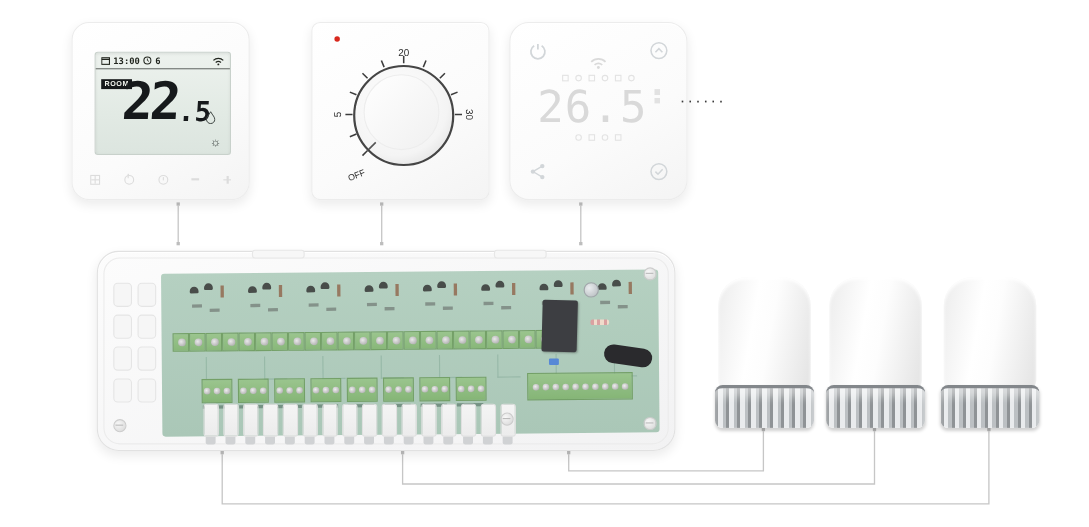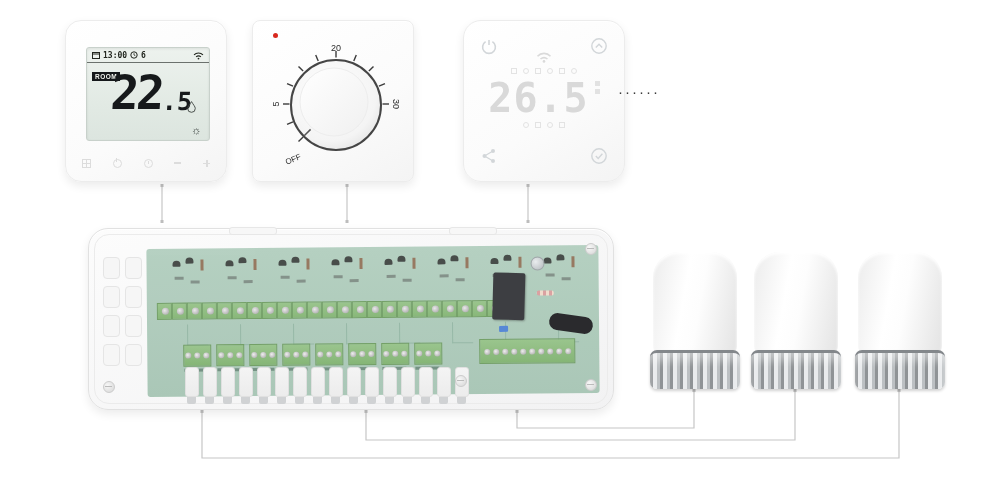--- a/index.html
+++ b/index.html
@@ -39,36 +39,36 @@
   .tg-pow::after{content:"";position:absolute;left:2.5px;top:-2px;width:1.2px;height:4px;background:#fff;
                  box-shadow:0 1px 0 #dcdcdc inset;background:#dcdcdc;}
   .tg-clk{width:7px;height:7px;border:1.2px solid #dcdcdc;border-radius:50%;}
   .tg-clk::after{content:"";position:absolute;left:3px;top:1.5px;width:1px;height:2.5px;background:#dcdcdc;}
   .tg-min{width:7px;height:1.5px;background:#dcdcdc;}
   .tg-plu{width:7px;height:7px;}
   .tg-plu::before{content:"";position:absolute;left:0;top:3px;width:7px;height:1.5px;background:#dcdcdc;}
   .tg-plu::after{content:"";position:absolute;left:3px;top:0;width:1.5px;height:7px;background:#dcdcdc;}
 
   
-  .t-dial{left:252px;top:20px;width:160px;height:160px;border-radius:8px;}
+  .t-dial{left:283px;top:20px;width:160px;height:160px;border-radius:8px;}
   .led{position:absolute;left:20px;top:12px;width:5px;height:5px;border-radius:50%;}
   .dial-svg{position:absolute;left:0;top:0;}
 
   
   .t-touch{left:463px;top:20px;width:160px;height:160px;border-radius:18px;}
   .corner{position:absolute;width:18px;height:18px;}
   .c-tl{left:16px;top:16px;} .c-tr{right:16px;top:16px;}
   .c-bl{left:16px;bottom:16px;} .c-br{right:16px;bottom:16px;}
   .t3-center{position:absolute;left:0;right:0;top:30px;display:flex;flex-direction:column;
              align-items:center;gap:5px;}
   .mini-row{display:flex;gap:6px;align-items:center;}
   .mi{width:4px;height:4px;border:1px solid #e3e3e3;}
   .mi.rd{border-radius:50%;}
   .t3-digits{display:flex;align-items:flex-start;font-family:"DejaVu Sans Mono",monospace;
-             font-weight:bold;font-size:40px;line-height:.95;color:#d9d9d9;letter-spacing:1px;}
+             font-weight:normal;font-size:40px;line-height:.95;color:#d9d9d9;letter-spacing:1px;}
   .sup{width:5px;height:13px;margin-left:6px;margin-top:2px;
        background:linear-gradient(#e2e2e2 0 5px,transparent 5px 8px,#e2e2e2 8px 13px);}
 
   
   .annotation{position:absolute;left:618px;top:84px;display:flex;align-items:center;}
   .ann-dots{font-size:15px;letter-spacing:2px;color:#3a3a3a;line-height:1;margin-right:9px;}
   .ann-label{font-family:"Liberation Serif",serif;font-size:31px;color:#0a0a0a;}
 
   
   .wiring{position:absolute;left:88px;top:228px;width:524px;height:180px;border-radius:20px;

